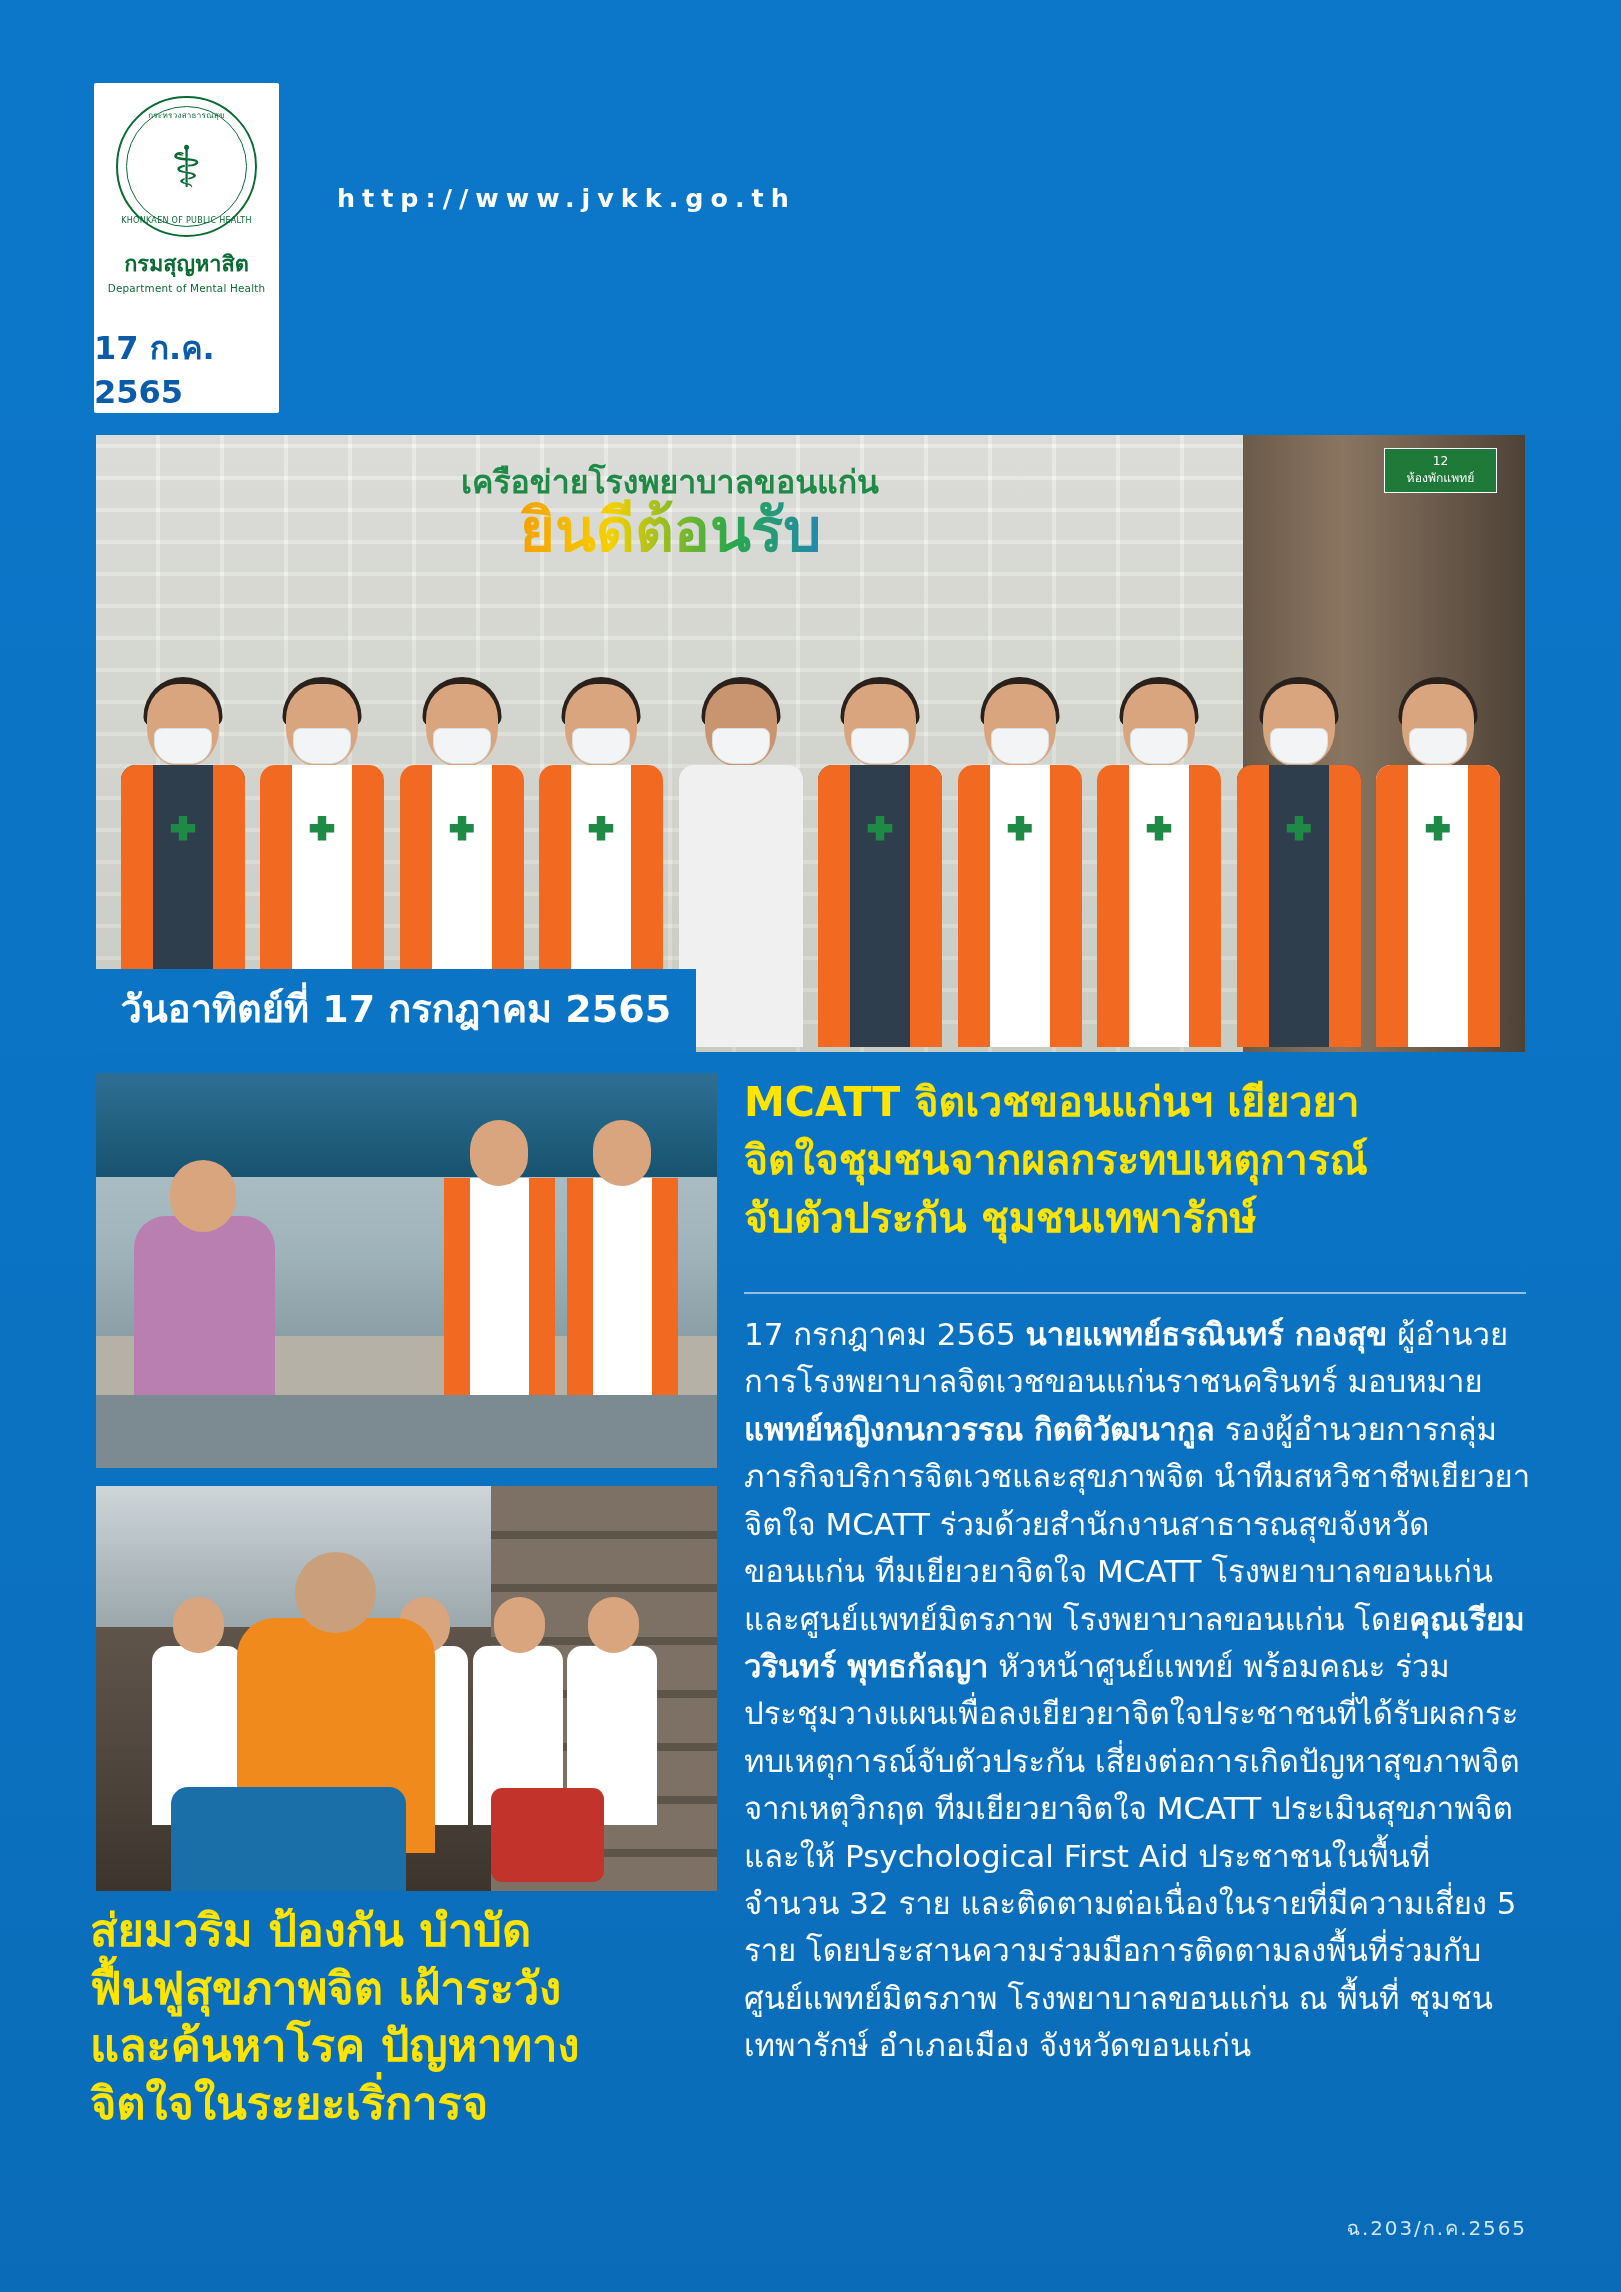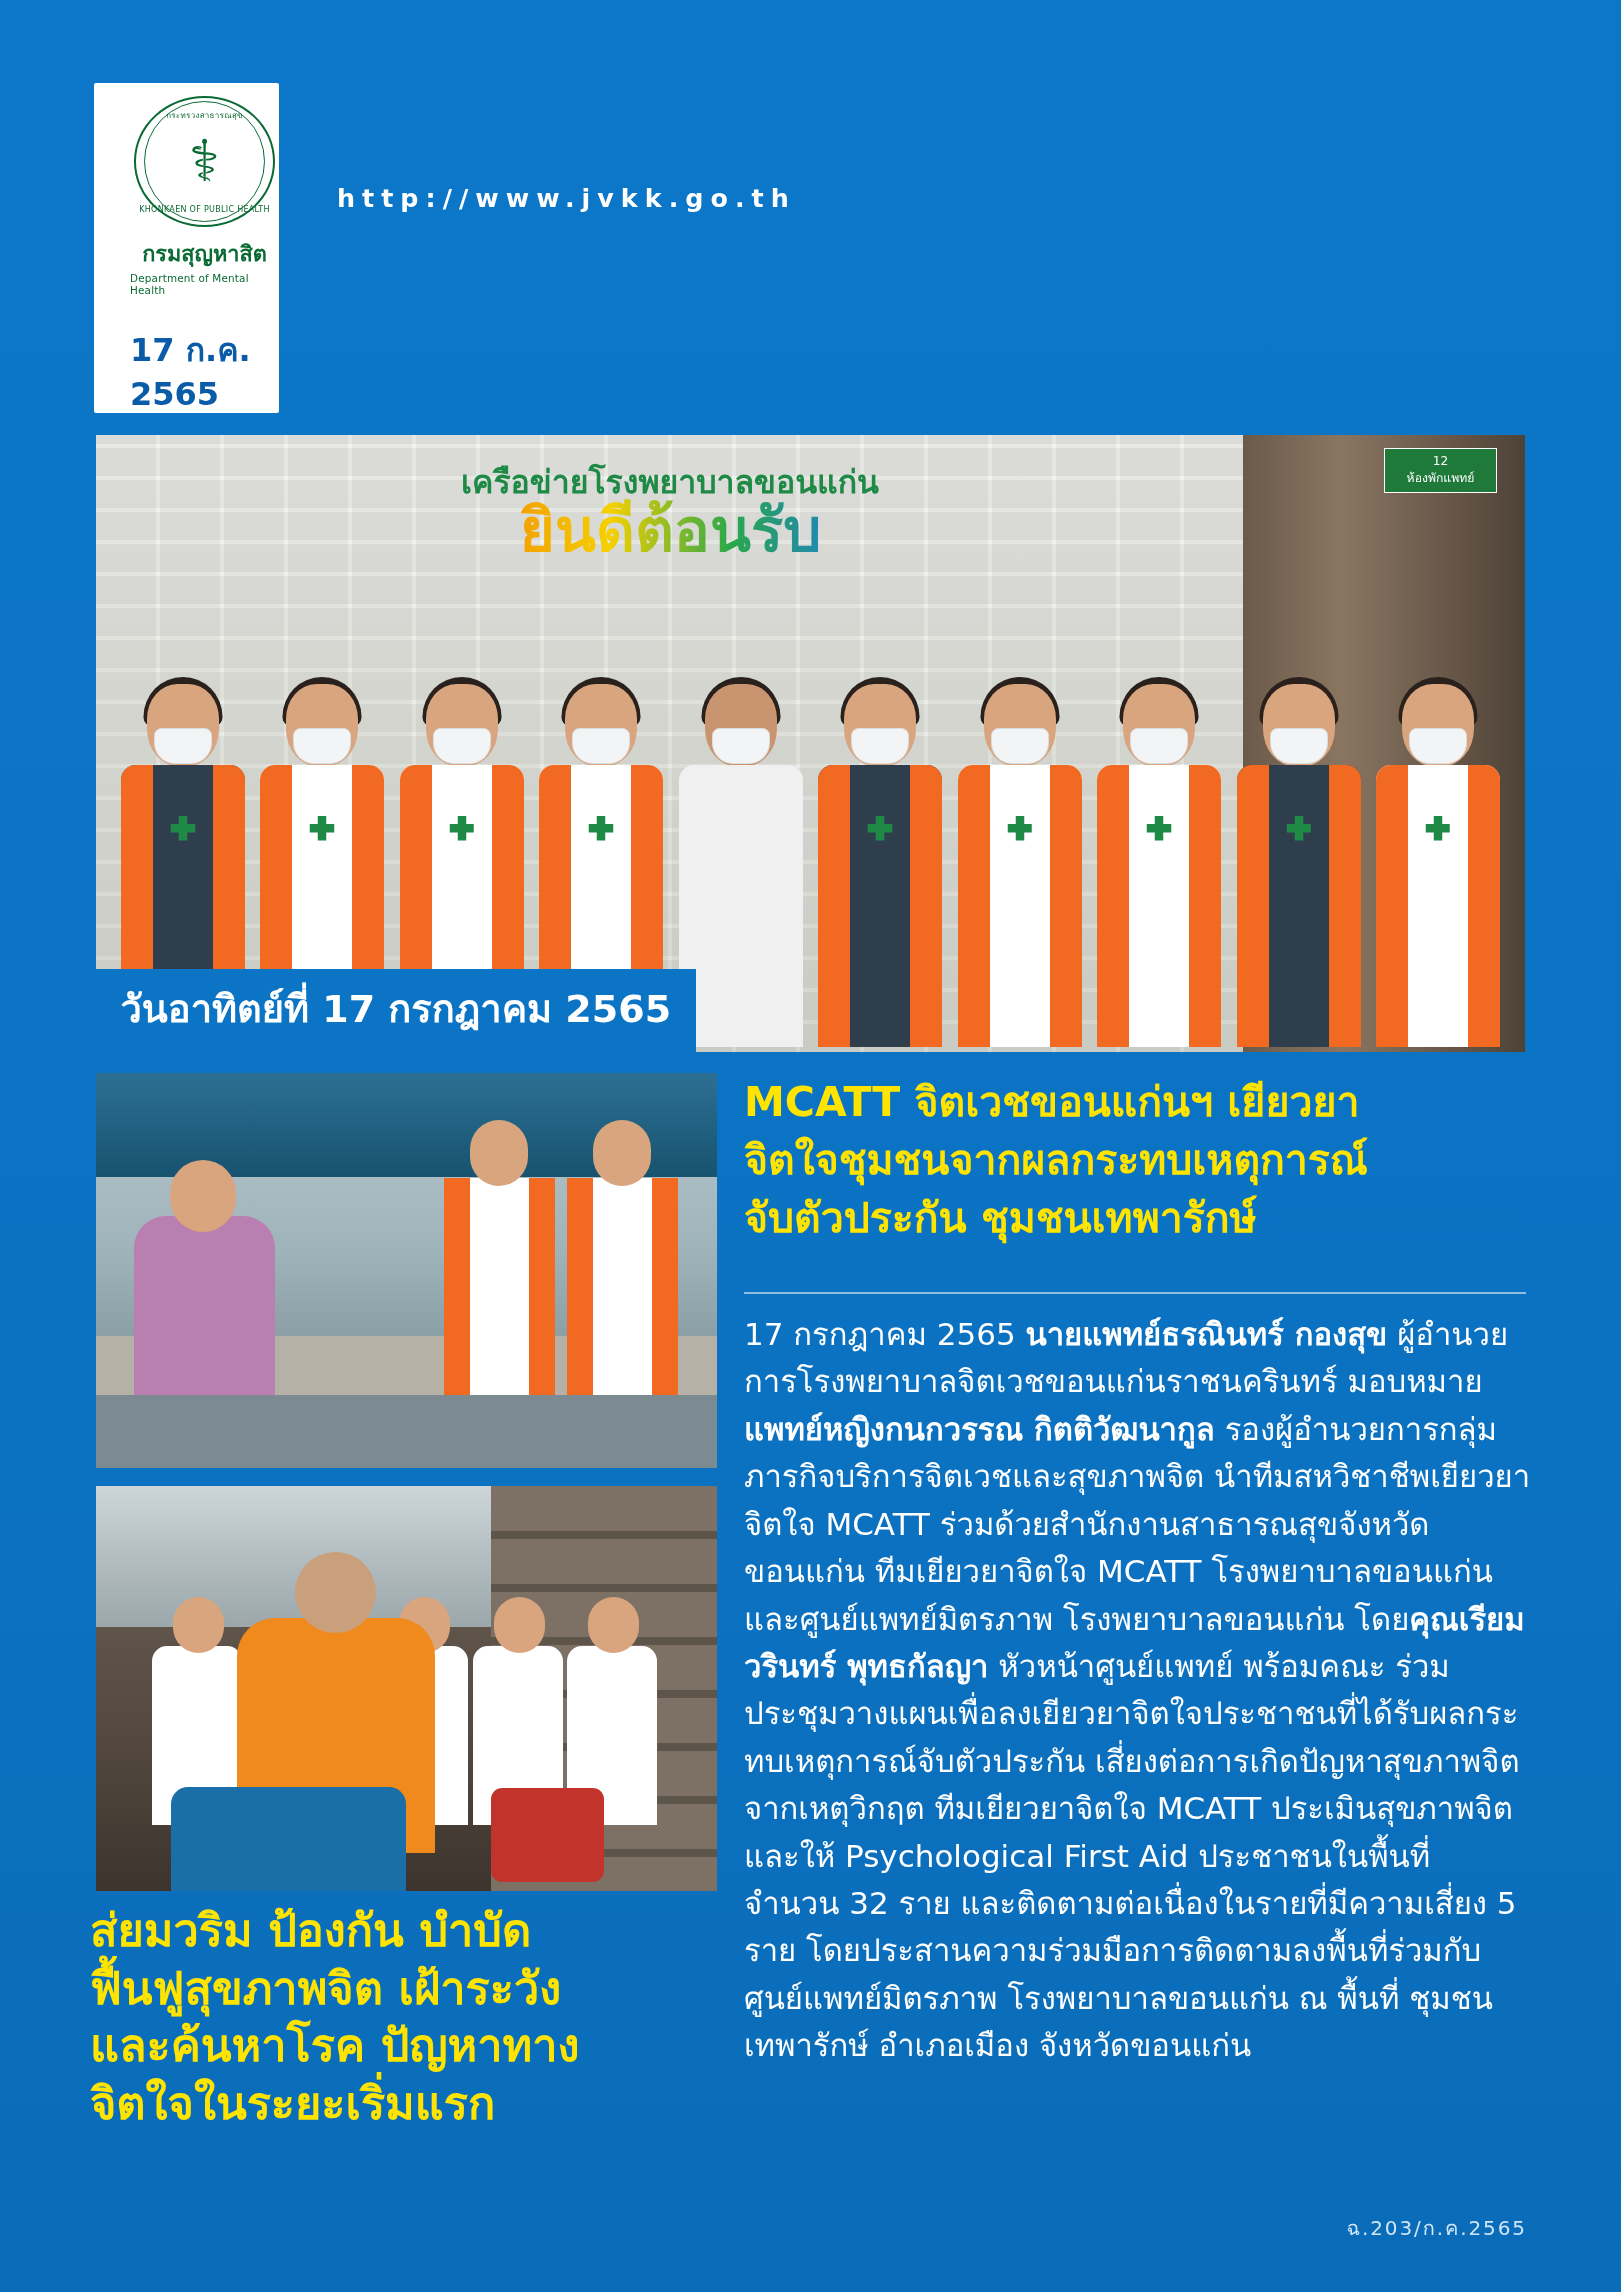--- a/index.html
+++ b/index.html
@@ -27,21 +27,20 @@
   .logo-box {
     position: absolute;
     left: 94px; top: 83px;
     width: 185px; height: 330px;
     background: #ffffff;
     border-radius: 1.9px;
     display: flex;
     flex-direction: column;
     align-items: center;
     padding-top: 13px;
-    padding-left: 36px;
   }
   .logo-emblem {
     width: 141px; height: 141px;
     border-radius: 50%;
     border: 2.8px solid #0a6a33;
     display: flex;
     align-items: center;
     justify-content: center;
     position: relative;
     background: #fff;
@@ -539,21 +538,21 @@
     <div class="worker w4"></div>
     <div class="orange-man"></div>
     <div class="redchair"></div>
     <div class="chair"></div>
   </div>
 
   <div class="slogan">
     <div>ส่ยมวริม ป้องกัน บำบัด</div>
     <div>ฟื้นฟูสุขภาพจิต เฝ้าระวัง</div>
     <div>และค้นหาโรค ปัญหาทาง</div>
-    <div>จิตใจในระยะเริ่มแรก</div>
+    <div>จิตใจในระยะเริ่การจ</div>
   </div>
 
   <div class="headline">
     <div>MCATT จิตเวชขอนแก่นฯ เยียวยา</div>
     <div>จิตใจชุมชนจากผลกระทบเหตุการณ์</div>
     <div>จับตัวประกัน ชุมชนเทพารักษ์</div>
   </div>
 
   <div class="rule"></div>
 

